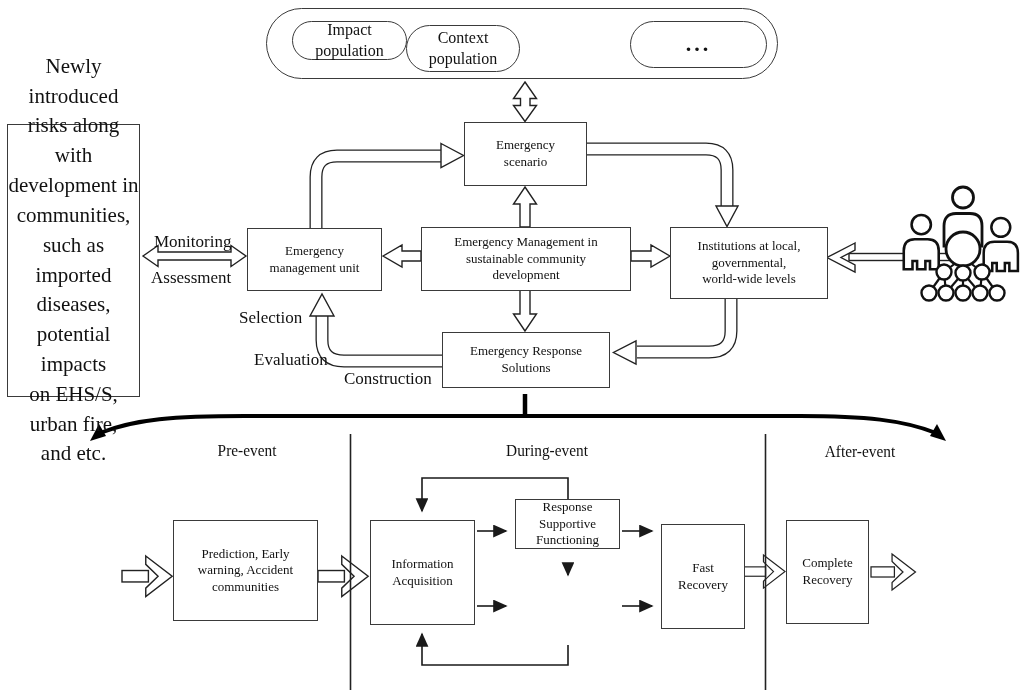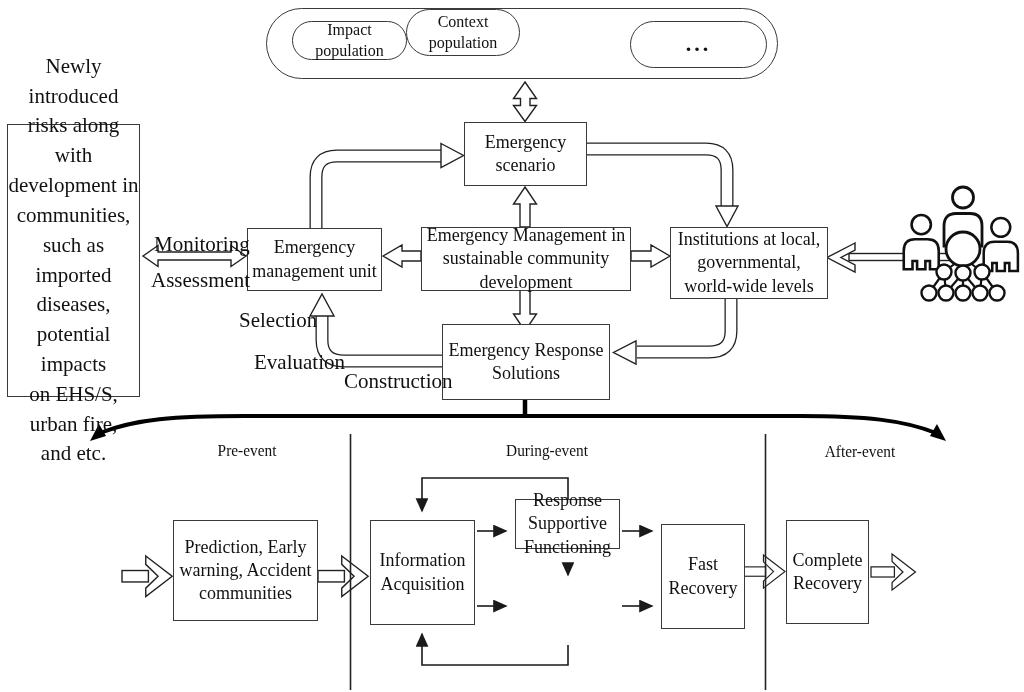--- a/index.html
+++ b/index.html
@@ -4,33 +4,33 @@
 <style>
   html,body{margin:0;padding:0;background:#fff;}
   .canvas{
     position:relative;width:1024px;height:692px;background:#fff;
     font-family:"Liberation Serif","DejaVu Serif",serif;color:#111;overflow:hidden;
   }
   .layer{position:absolute;left:0;top:0;}
   .box{
     position:absolute;box-sizing:border-box;border:1.4px solid #3a3a3a;background:#fff;
     display:flex;align-items:center;justify-content:center;text-align:center;
-    white-space:pre-line;font-size:18px;line-height:1.28;
+    white-space:pre-line;font-size:13px;line-height:1.28;
   }
   .stadium{
     position:absolute;box-sizing:border-box;border:1.3px solid #3a3a3a;background:#fff;
     border-radius:37px;
   }
   .pill{
     position:absolute;box-sizing:border-box;border:1.3px solid #3a3a3a;background:#fff;
     border-radius:24px;display:flex;align-items:center;justify-content:center;
     text-align:center;white-space:pre-line;font-size:16px;line-height:1.3;
   }
   .pill.dots{font-size:22px;letter-spacing:3px;font-weight:bold;}
-  .lbl{position:absolute;font-size:21px;white-space:nowrap;}
+  .lbl{position:absolute;font-size:17px;white-space:nowrap;}
   .phase{position:absolute;font-size:16.5px;white-space:nowrap;transform:translateX(-50%) scaleX(0.93);}
   .risks{font-size:21px;line-height:1.42;}
 </style>
 </head>
 <body>
 
 <div class="canvas">
 
   <svg class="layer" width="1024" height="692" viewBox="0 0 1024 692">
     <defs>
@@ -128,21 +128,21 @@
       <circle cx="946" cy="293" r="7.5" fill="#fff" stroke="#111" stroke-width="2.4"></circle>
       <circle cx="963" cy="293" r="7.5" fill="#fff" stroke="#111" stroke-width="2.4"></circle>
       <circle cx="980" cy="293" r="7.5" fill="#fff" stroke="#111" stroke-width="2.4"></circle>
       <circle cx="997" cy="293" r="7.5" fill="#fff" stroke="#111" stroke-width="2.4"></circle>
     </g>
   </svg>
 
   <div class="stadium" style="left:266px;top:8px;width:512px;height:71px;"></div>
   <div class="pill" style="left:292px;top:21px;width:115px;height:39px;">Impact
 population</div>
-  <div class="pill" style="left:406px;top:9px;width:114px;height:47px;">Context
+  <div class="pill" style="left:406px;top:25px;width:114px;height:47px;">Context
 population</div>
   <div class="pill dots" style="left:630px;top:21px;width:137px;height:47px;">...</div>
 
   <div class="box risks" style="left:7px;top:124px;width:133px;height:273px;">Newly introduced
 risks along with
 development in
 communities,
 such as
 imported
 diseases,
@@ -153,21 +153,21 @@
   <div class="box" style="left:464px;top:122px;width:123px;height:64px;">Emergency
 scenario</div>
   <div class="box" style="left:247px;top:228px;width:135px;height:63px;">Emergency
 management unit</div>
   <div class="box" style="left:421px;top:227px;width:210px;height:64px;">Emergency Management in
 sustainable community
 development</div>
   <div class="box" style="left:670px;top:227px;width:158px;height:72px;text-align:center;">Institutions at local,
 governmental,
 world-wide levels</div>
-  <div class="box" style="left:442px;top:324px;width:168px;height:76px;">Emergency Response
+  <div class="box" style="left:442px;top:332px;width:168px;height:56px;">Emergency Response
 Solutions</div>
 
   <div class="lbl" style="left:154px;top:232px;">Monitoring</div>
   <div class="lbl" style="left:151px;top:268px;">Assessment</div>
   <div class="lbl" style="left:239px;top:308px;">Selection</div>
   <div class="lbl" style="left:254px;top:350px;">Evaluation</div>
   <div class="lbl" style="left:344px;top:369px;">Construction</div>
 
   <div class="phase" style="left:247px;top:441px;">Pre-event</div>
   <div class="phase" style="left:547px;top:441px;">During-event</div>

